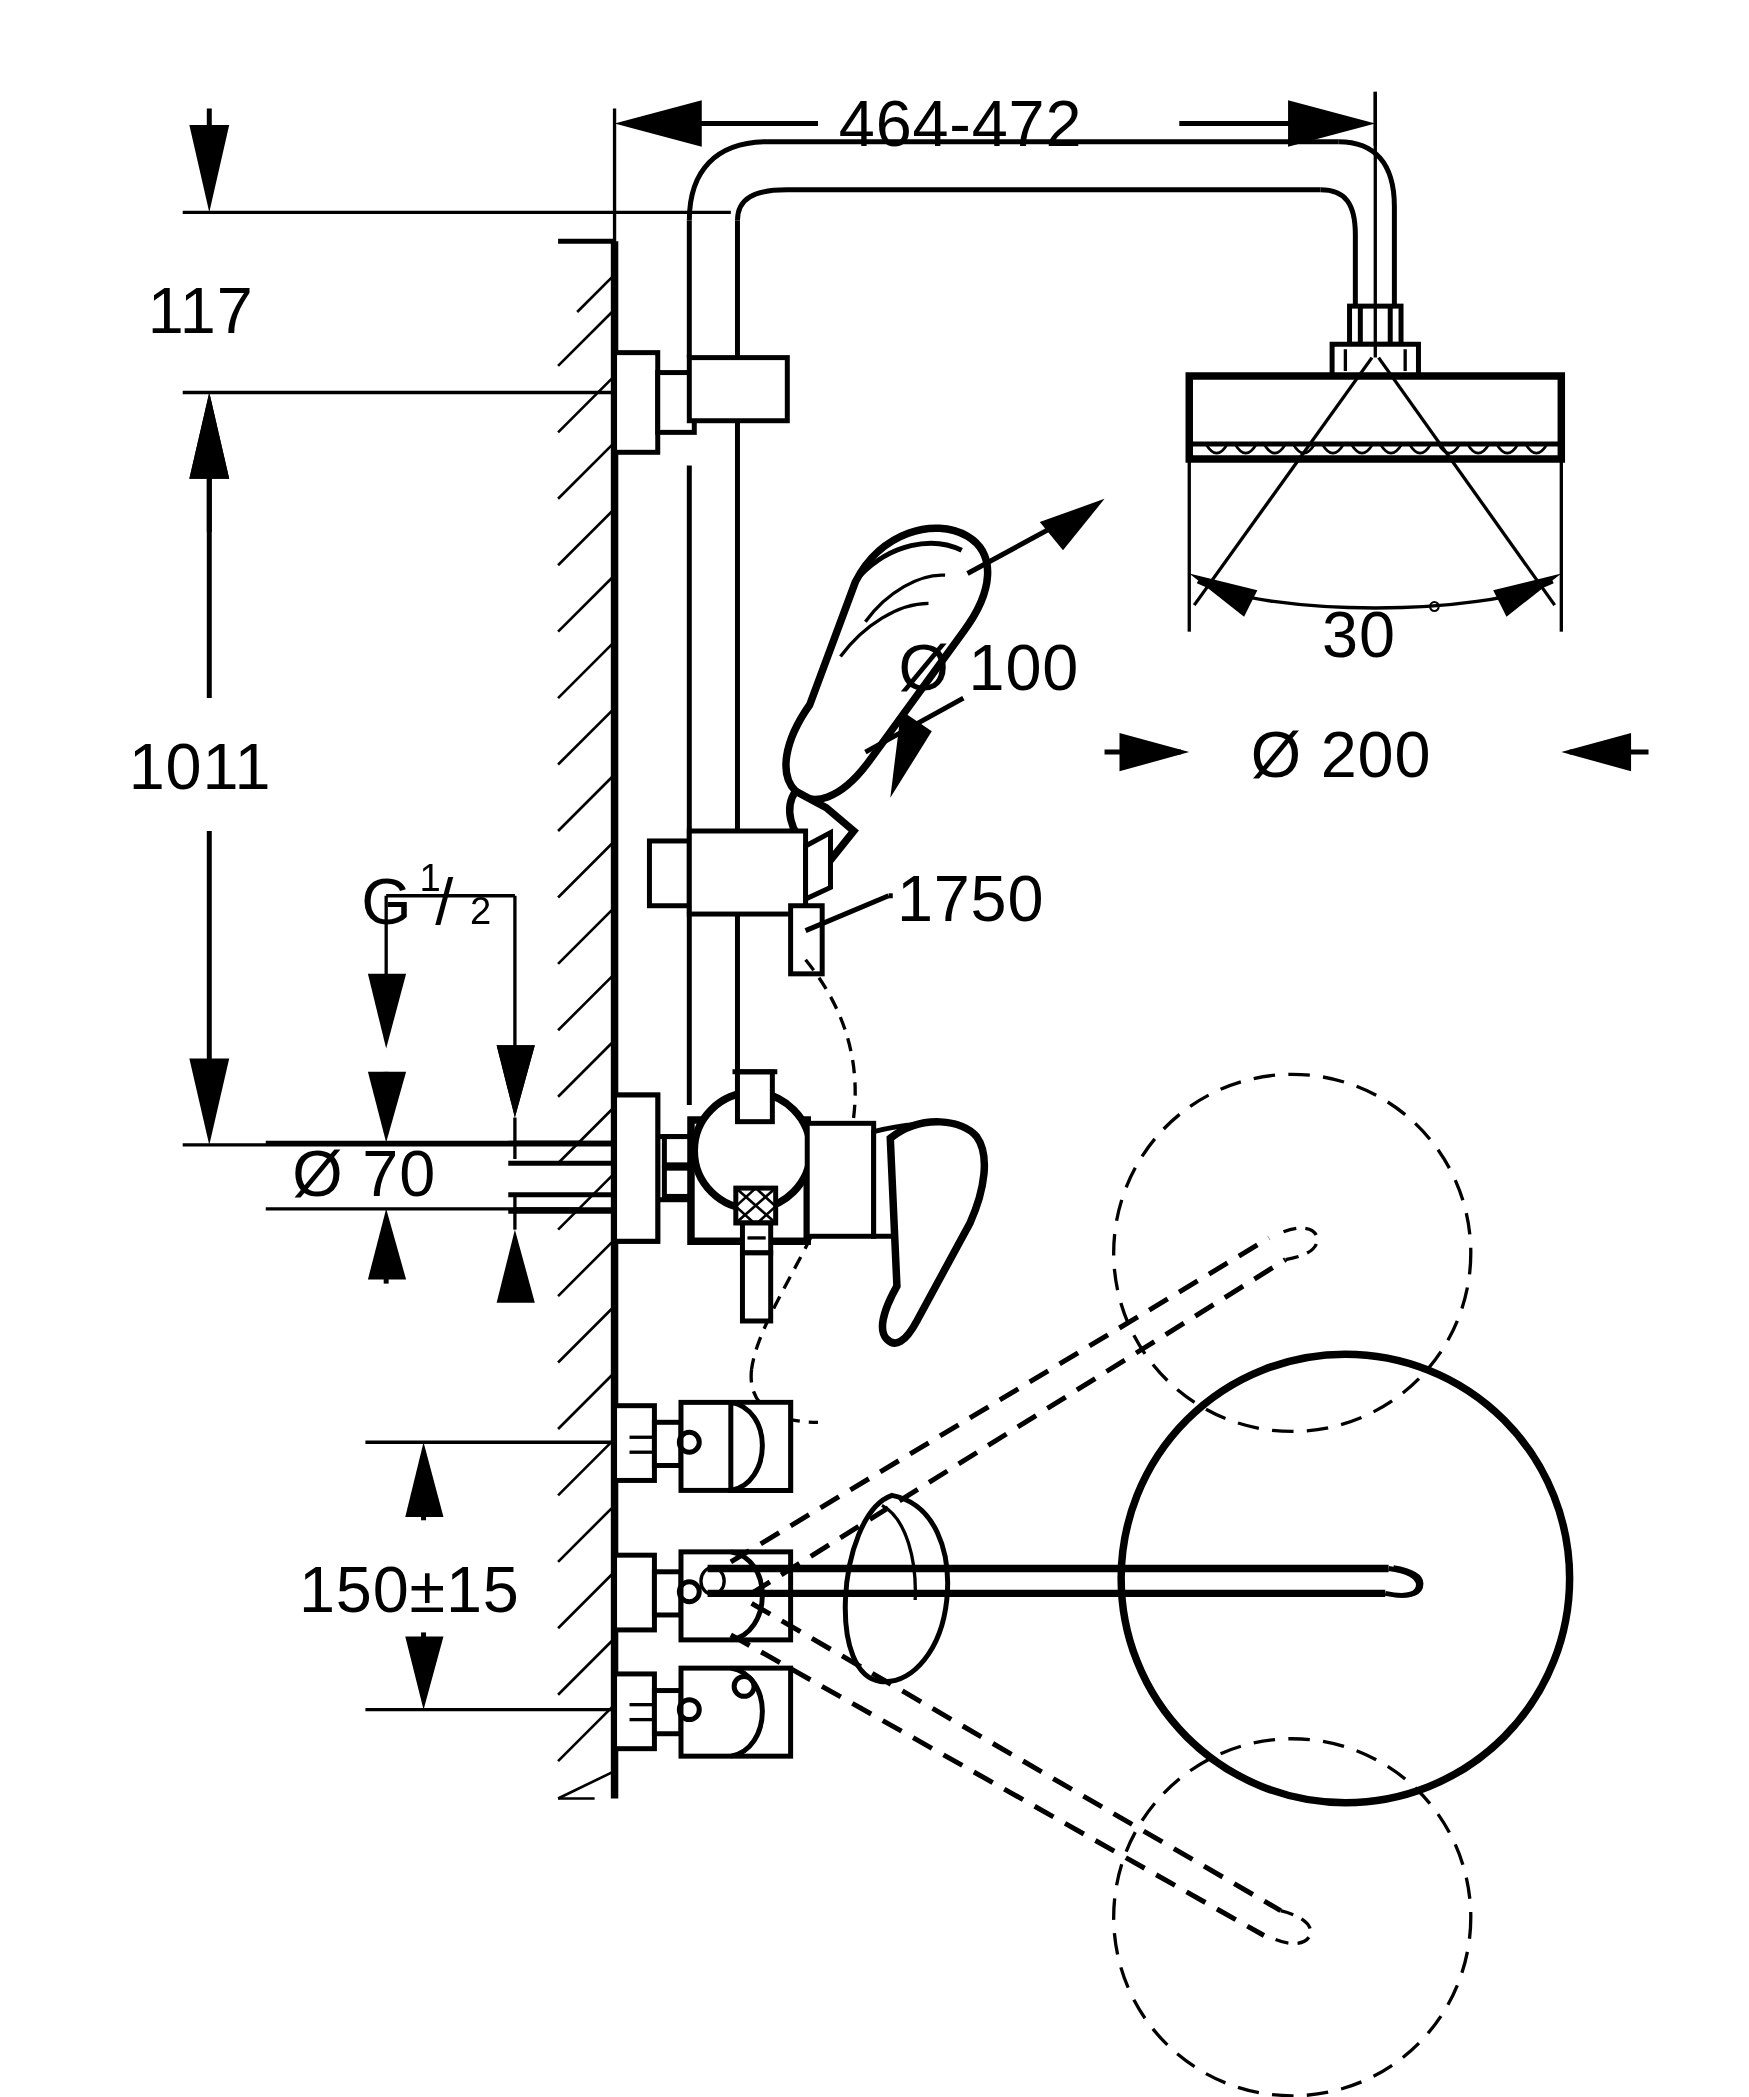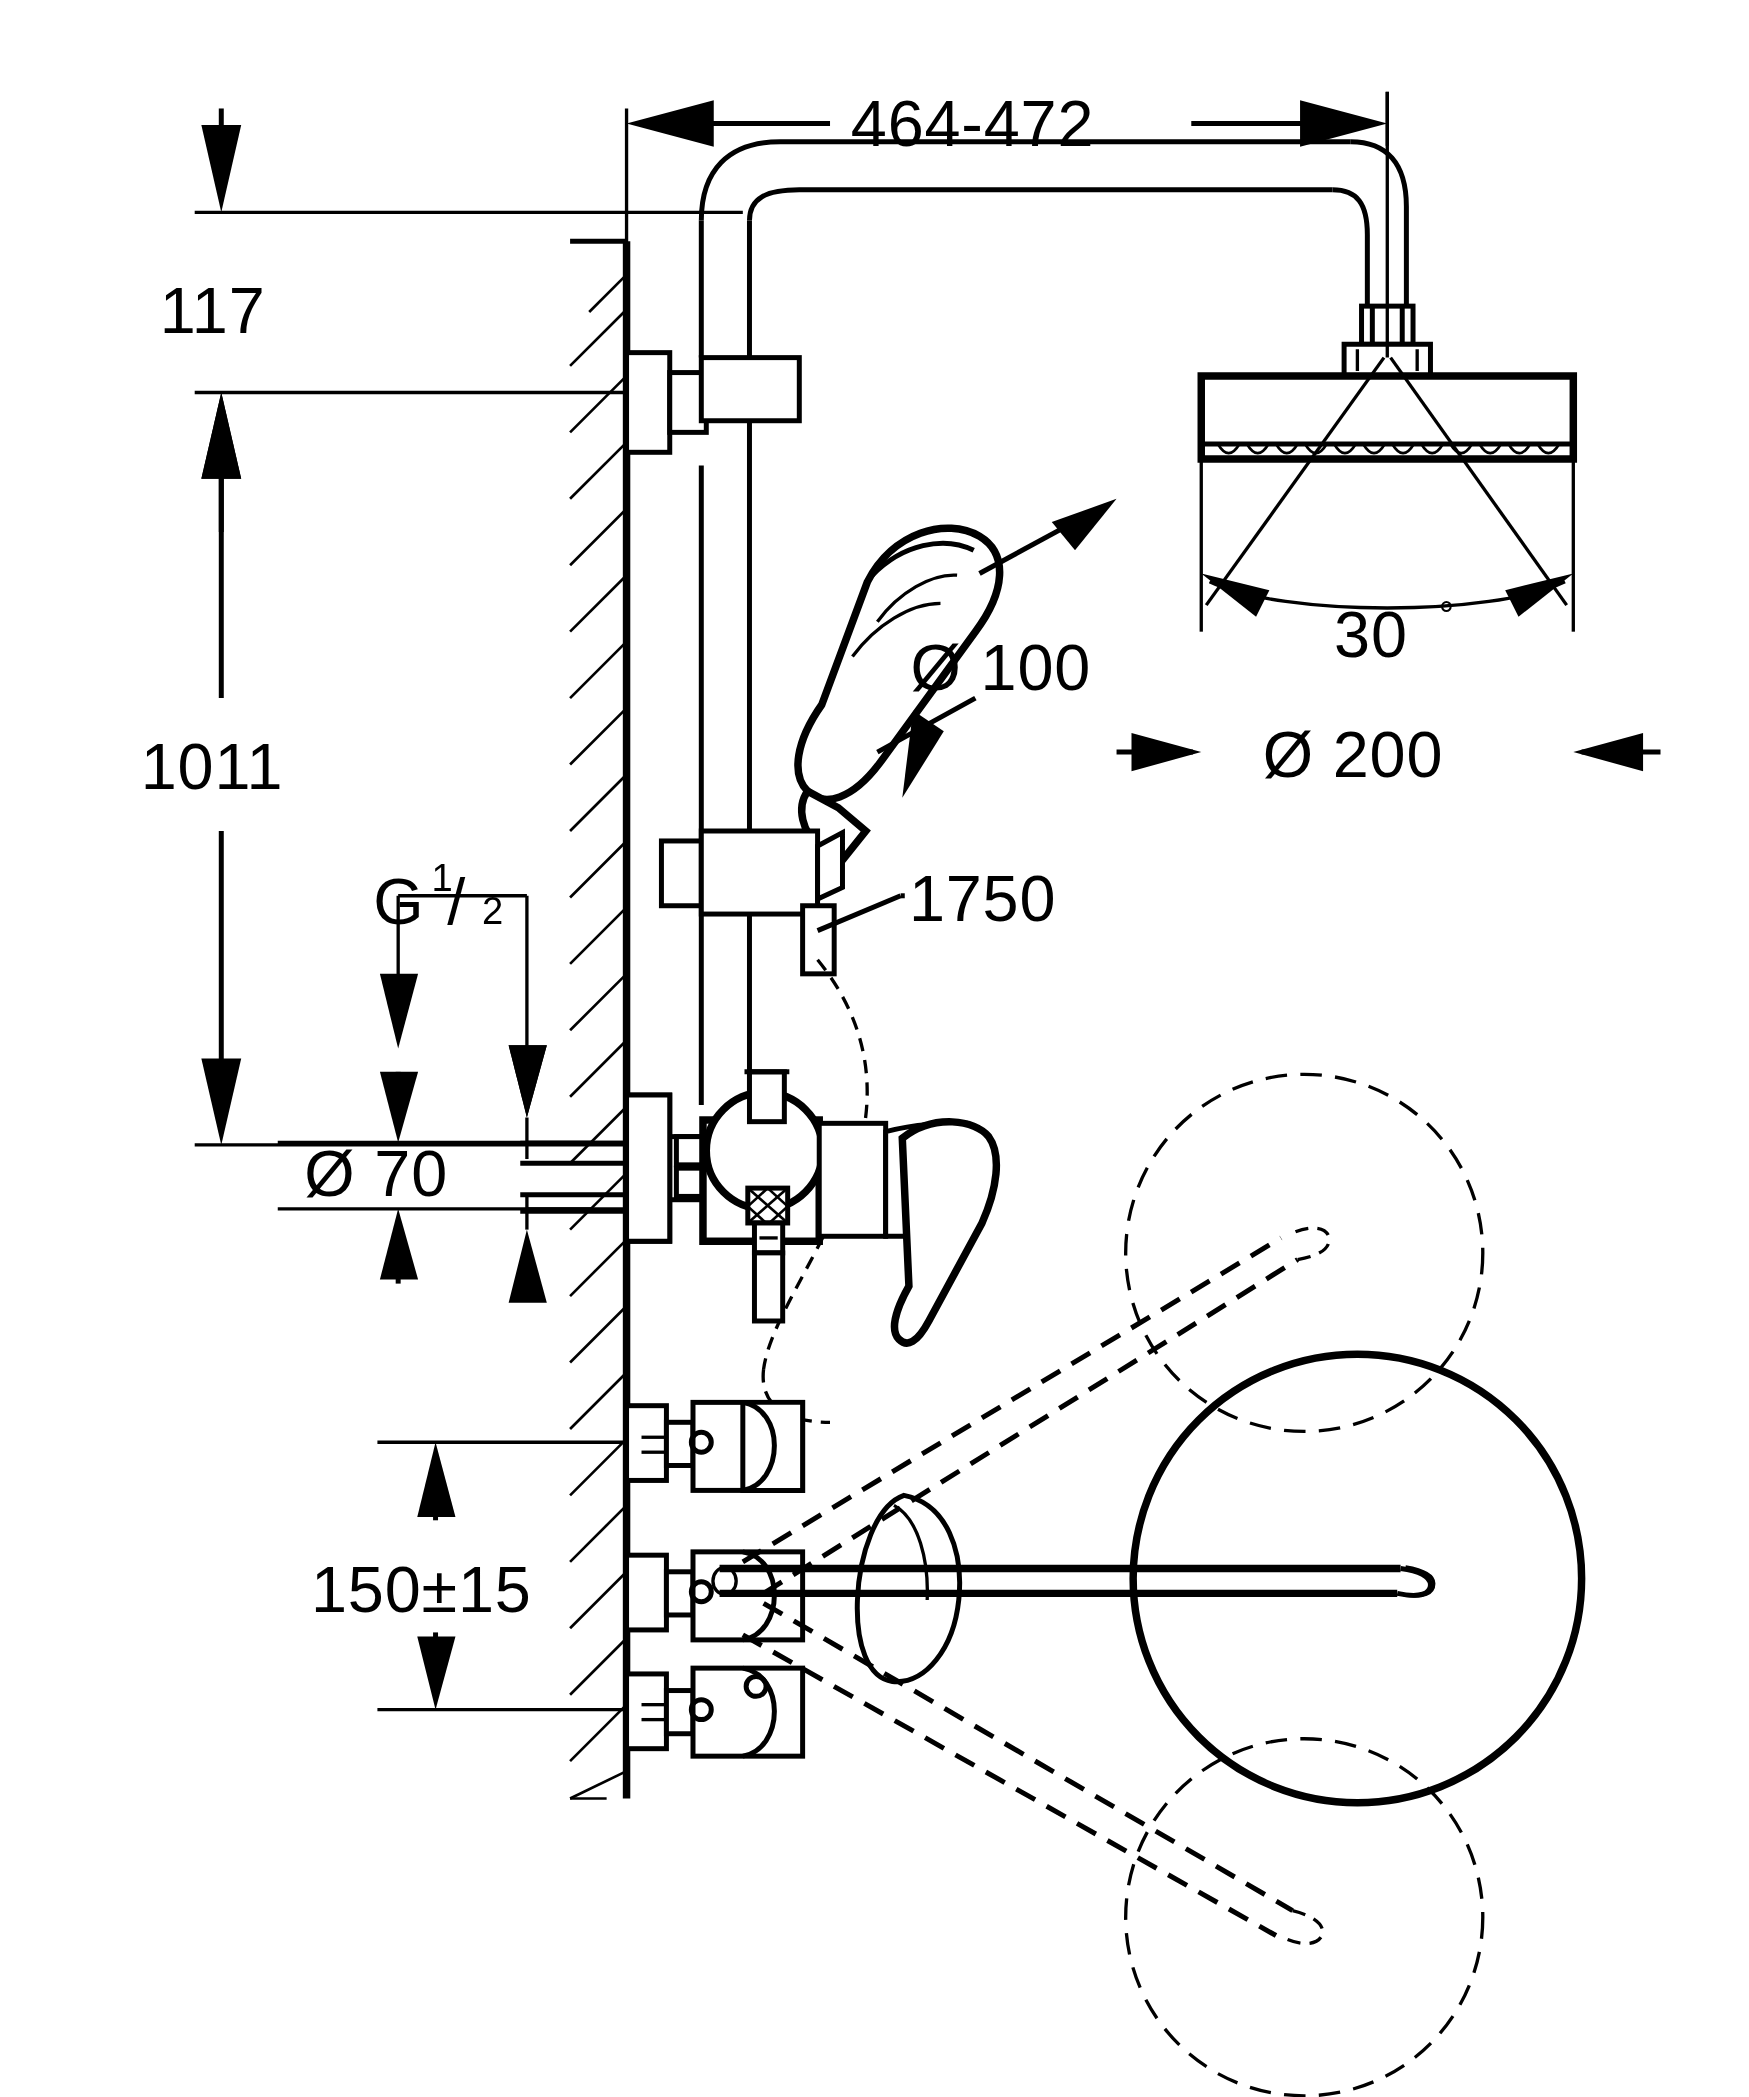--- a/index.html
+++ b/index.html
@@ -3,21 +3,21 @@
 <meta charset="utf-8">
 <style>
   html,body{margin:0;padding:0;background:#ffffff;}
   body{
     width:1749px;height:2098px;
     font-family:"Liberation Sans", sans-serif;
     color:#000000;
     overflow:hidden;
     position:relative;
   }
-  #stage{position:absolute;left:12px;top:0;width:1620px;height:2098px;}
+  #stage{position:absolute;left:0;top:0;width:1620px;height:2098px;}
   svg{display:block;}
   .dimtext{
     font-family:"Liberation Sans", sans-serif;
     font-size:78px;
     fill:#000000;
     font-weight:400;
     letter-spacing:1px;
   }
   .dimtext-sm{
     font-family:"Liberation Sans", sans-serif;

